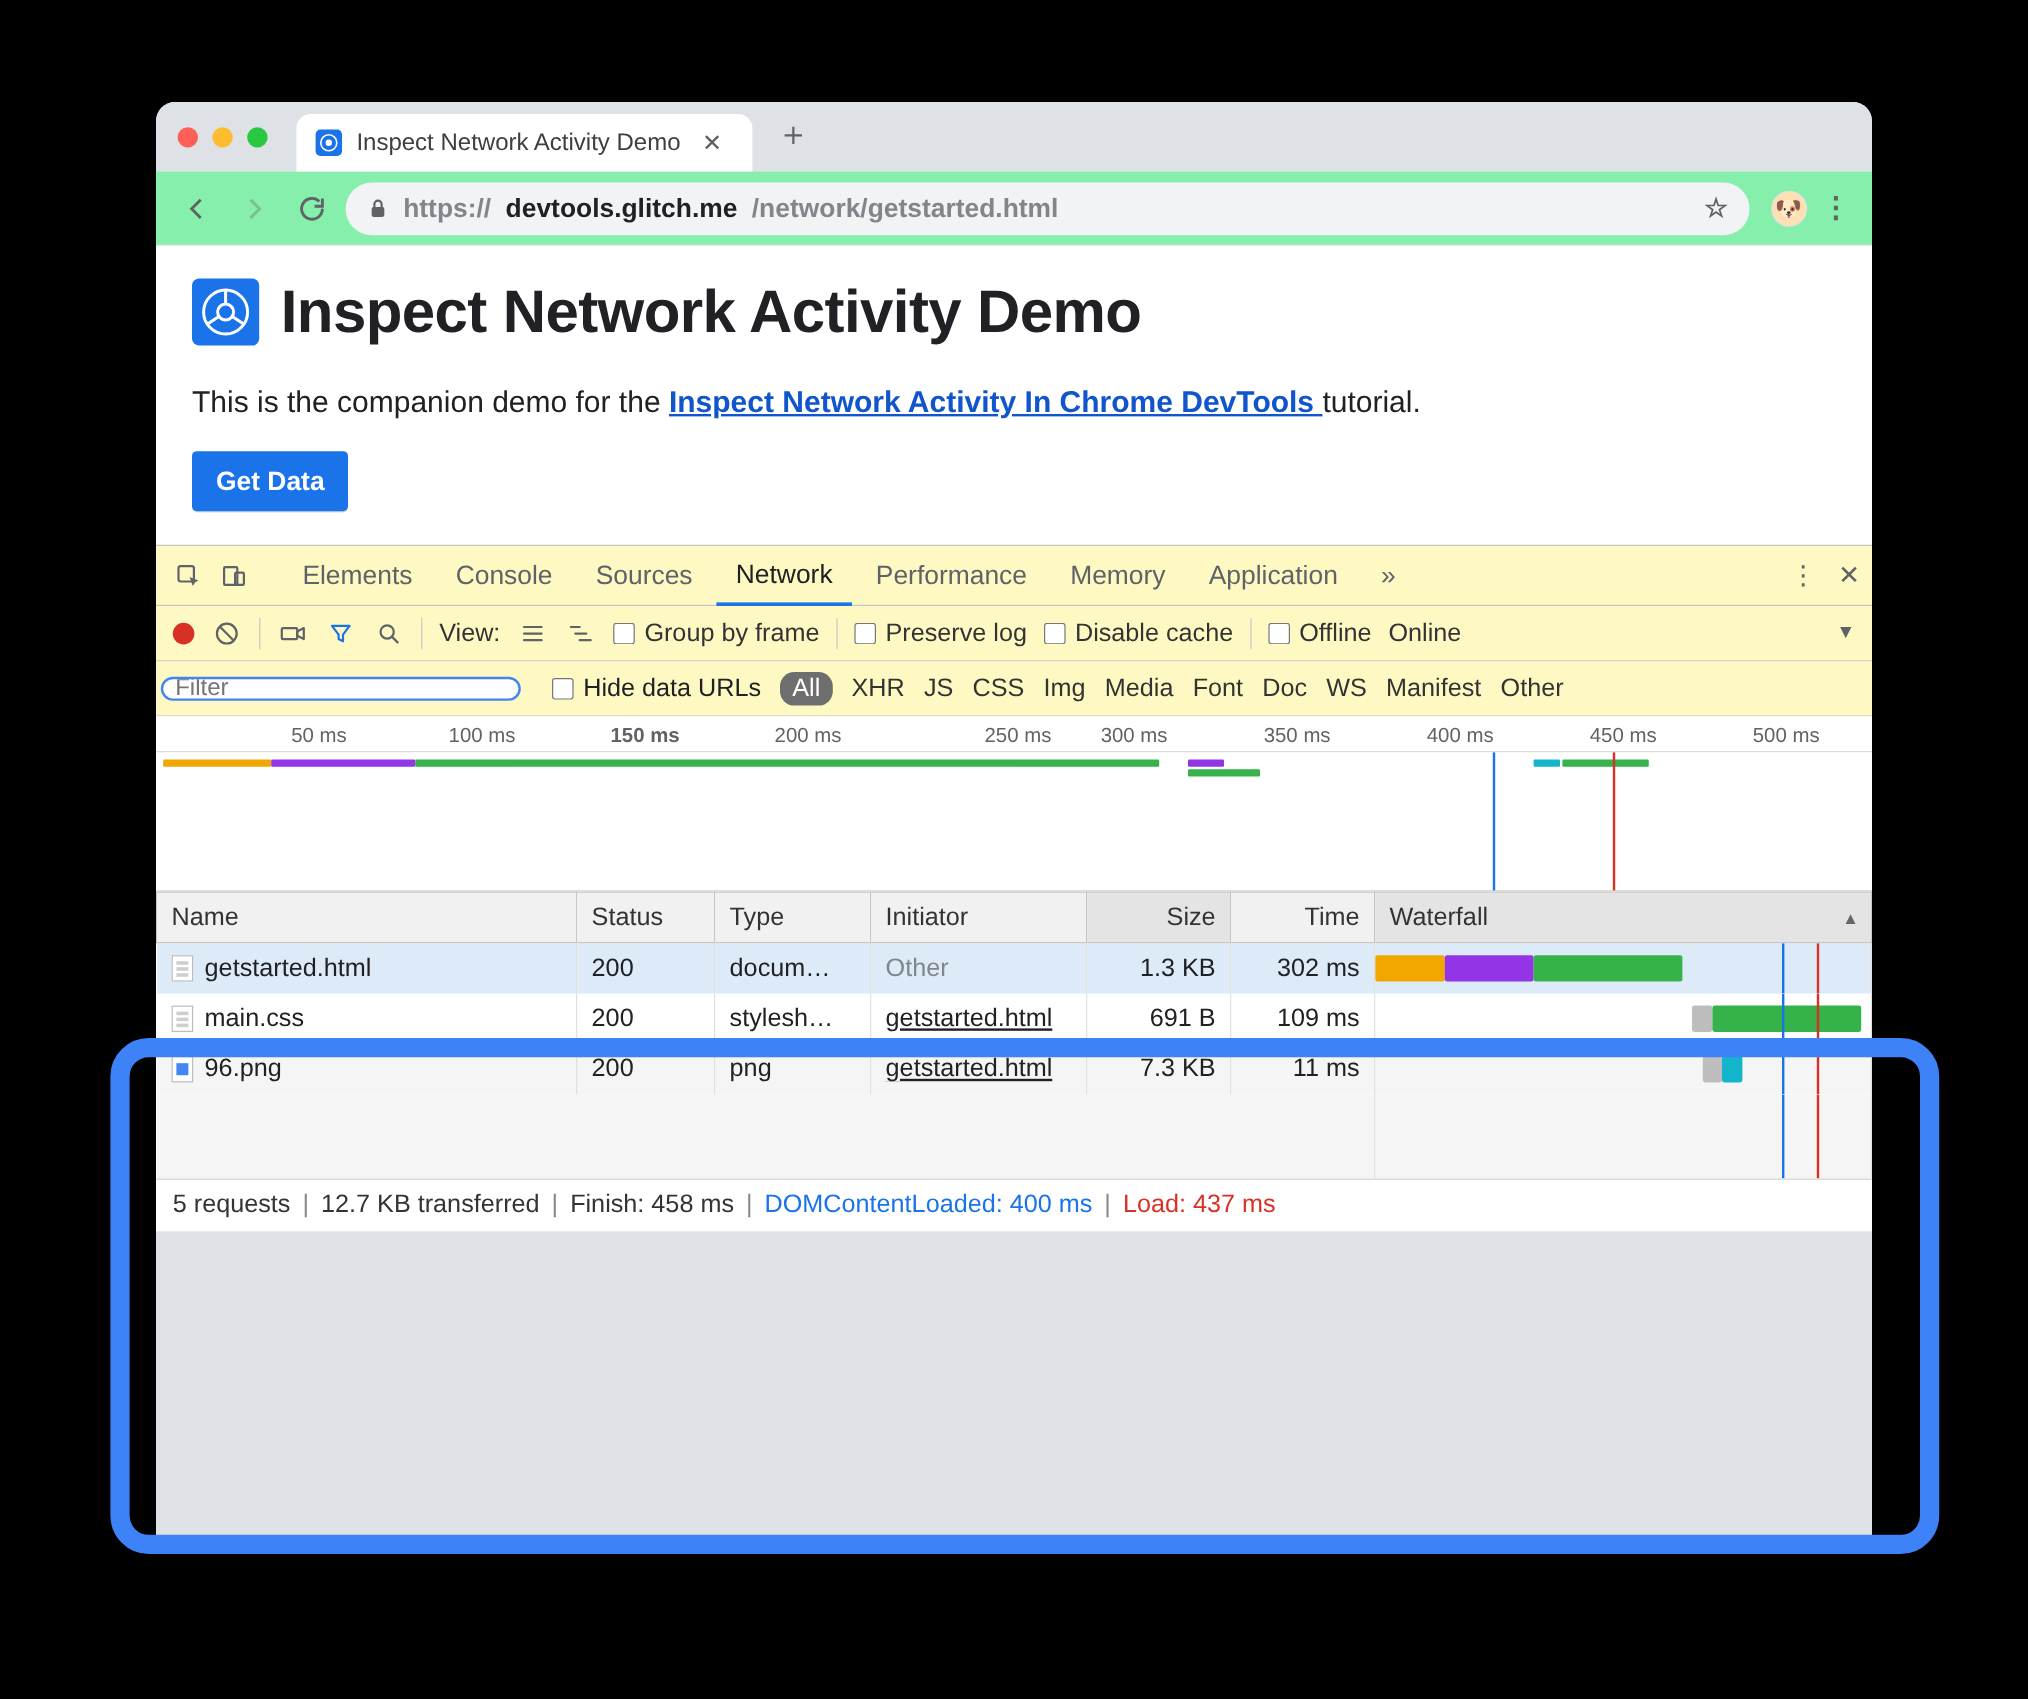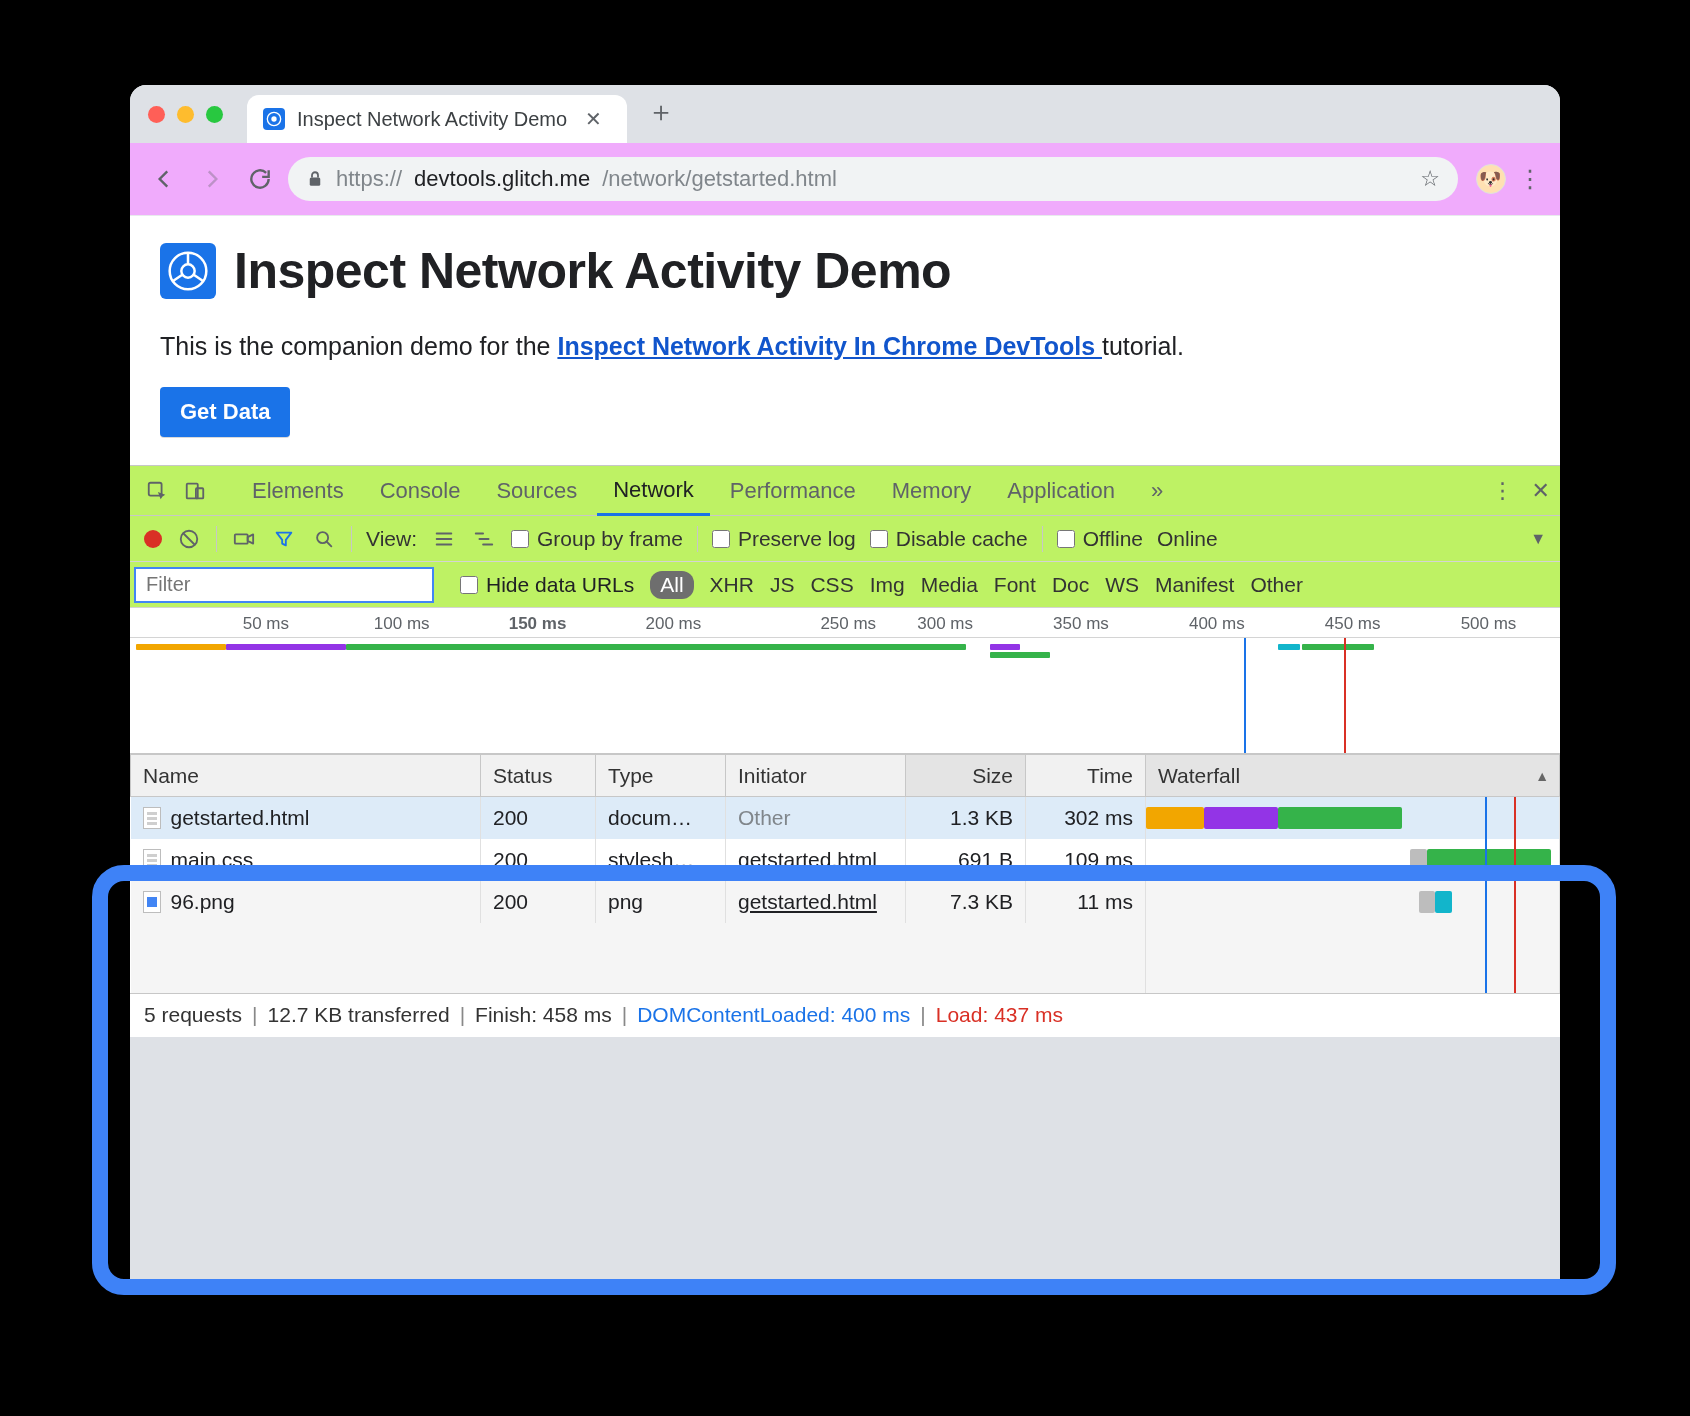--- a/index.html
+++ b/index.html
@@ -53,21 +53,21 @@
     display:flex;align-items:center;padding:0 16px;gap:12px;
     min-width:380px;
   }
   .favicon{width:22px;height:22px;border-radius:4px;background:#1a73e8;display:flex;align-items:center;justify-content:center;}
   .favicon svg{width:16px;height:16px;}
   .tab-title{color:#3c4043;font-size:20px;white-space:nowrap;}
   .tab-close{color:#5f6368;font-size:20px;margin-left:6px;}
   .new-tab{color:#5f6368;font-size:28px;margin:0 0 12px 20px;}
 
   
-  .addrbar{height:73px;background:#f0abfc;display:flex;align-items:center;padding:0 14px;gap:8px;border-bottom:1px solid #e8eaed;}
+  .addrbar{height:62px;background:#86efac;display:flex;align-items:center;padding:0 14px;gap:8px;border-bottom:1px solid #e8eaed;font-weight:bold;}
   .nav-btn{width:40px;height:40px;display:flex;align-items:center;justify-content:center;color:#5f6368;border-radius:50%;}
   .nav-btn.disabled{opacity:.35;}
   .nav-btn svg{width:26px;height:26px;stroke:#5f6368;stroke-width:2.2;fill:none;}
   .omnibox{
     flex:1;height:44px;background:#f1f3f4;border-radius:22px;
     display:flex;align-items:center;padding:0 18px;gap:12px;color:#202124;
   }
   .omnibox .lock{color:#5f6368;}
   .url-part{white-space:nowrap;}
   .url-dim{color:#80868b;}
@@ -83,21 +83,21 @@
   h1{margin:0;font-size:50px;font-weight:800;letter-spacing:-.5px;}
   .page-sub{margin:32px 0 26px;font-size:25px;}
   .page-sub a{color:#1155cc;font-weight:700;text-decoration:underline;}
   .btn-primary{
     background:#1a73e8;color:#fff;border:none;border-radius:4px;
     padding:12px 20px;font-size:22px;font-weight:600;cursor:pointer;
     box-shadow:0 1px 0 rgba(0,0,0,.15);
   }
 
   
-  .devtools{background:#bef264;border-top:1px solid #c7c7c7;}
+  .devtools{background:#fef9c3;border-top:1px solid #c7c7c7;}
   .dt-tabs{
     display:flex;align-items:center;height:50px;
     border-bottom:1px solid #c7c7c7;padding:0 10px;gap:4px;
     font-size:22px;color:#5f6368;
   }
   .dt-tabs .icon-btn{width:34px;height:34px;display:flex;align-items:center;justify-content:center;color:#5f6368;}
   .dt-tab{padding:0 16px;height:100%;display:flex;align-items:center;cursor:pointer;}
   .dt-tab.active{color:#202124;border-bottom:3px solid #1a73e8;margin-bottom:-1px;}
   .dt-tabs .spacer{flex:1;}
   .dt-right{display:flex;align-items:center;gap:18px;color:#5f6368;}
@@ -113,22 +113,22 @@
   .funnel svg{fill:none;stroke:#1a73e8 !important;}
   .chk{display:flex;align-items:center;gap:8px;}
   .chk input{width:18px;height:18px;margin:0;}
   .caret{color:#5f6368;font-size:16px;margin-left:auto;}
 
   .dt-filterbar{
     display:flex;align-items:center;height:46px;padding:0 0 0 0;gap:16px;
     border-bottom:1px solid #d4d4d4;font-size:21px;
   }
   .filter-input{
-    width:300px;height:36px;margin:0 10px 0 4px;
-    border:2px solid #4285f4;border-radius:0;background:#fff;
+    width:300px;height:20px;margin:0 10px 0 4px;
+    border:2px solid #4285f4;border-radius:10px;background:#fff;
     padding:0 10px;font-size:20px;color:#5f6368;outline:none;
   }
   .pill{padding:2px 10px;border-radius:12px;}
   .pill.active{background:#6e6e6e;color:#fff;}
   .type-filter{color:#333;cursor:pointer;}
 
   
   .ruler{
     position:relative;height:30px;border-bottom:1px solid #d4d4d4;
     font-size:17px;color:#5f6368;background:#fff;

